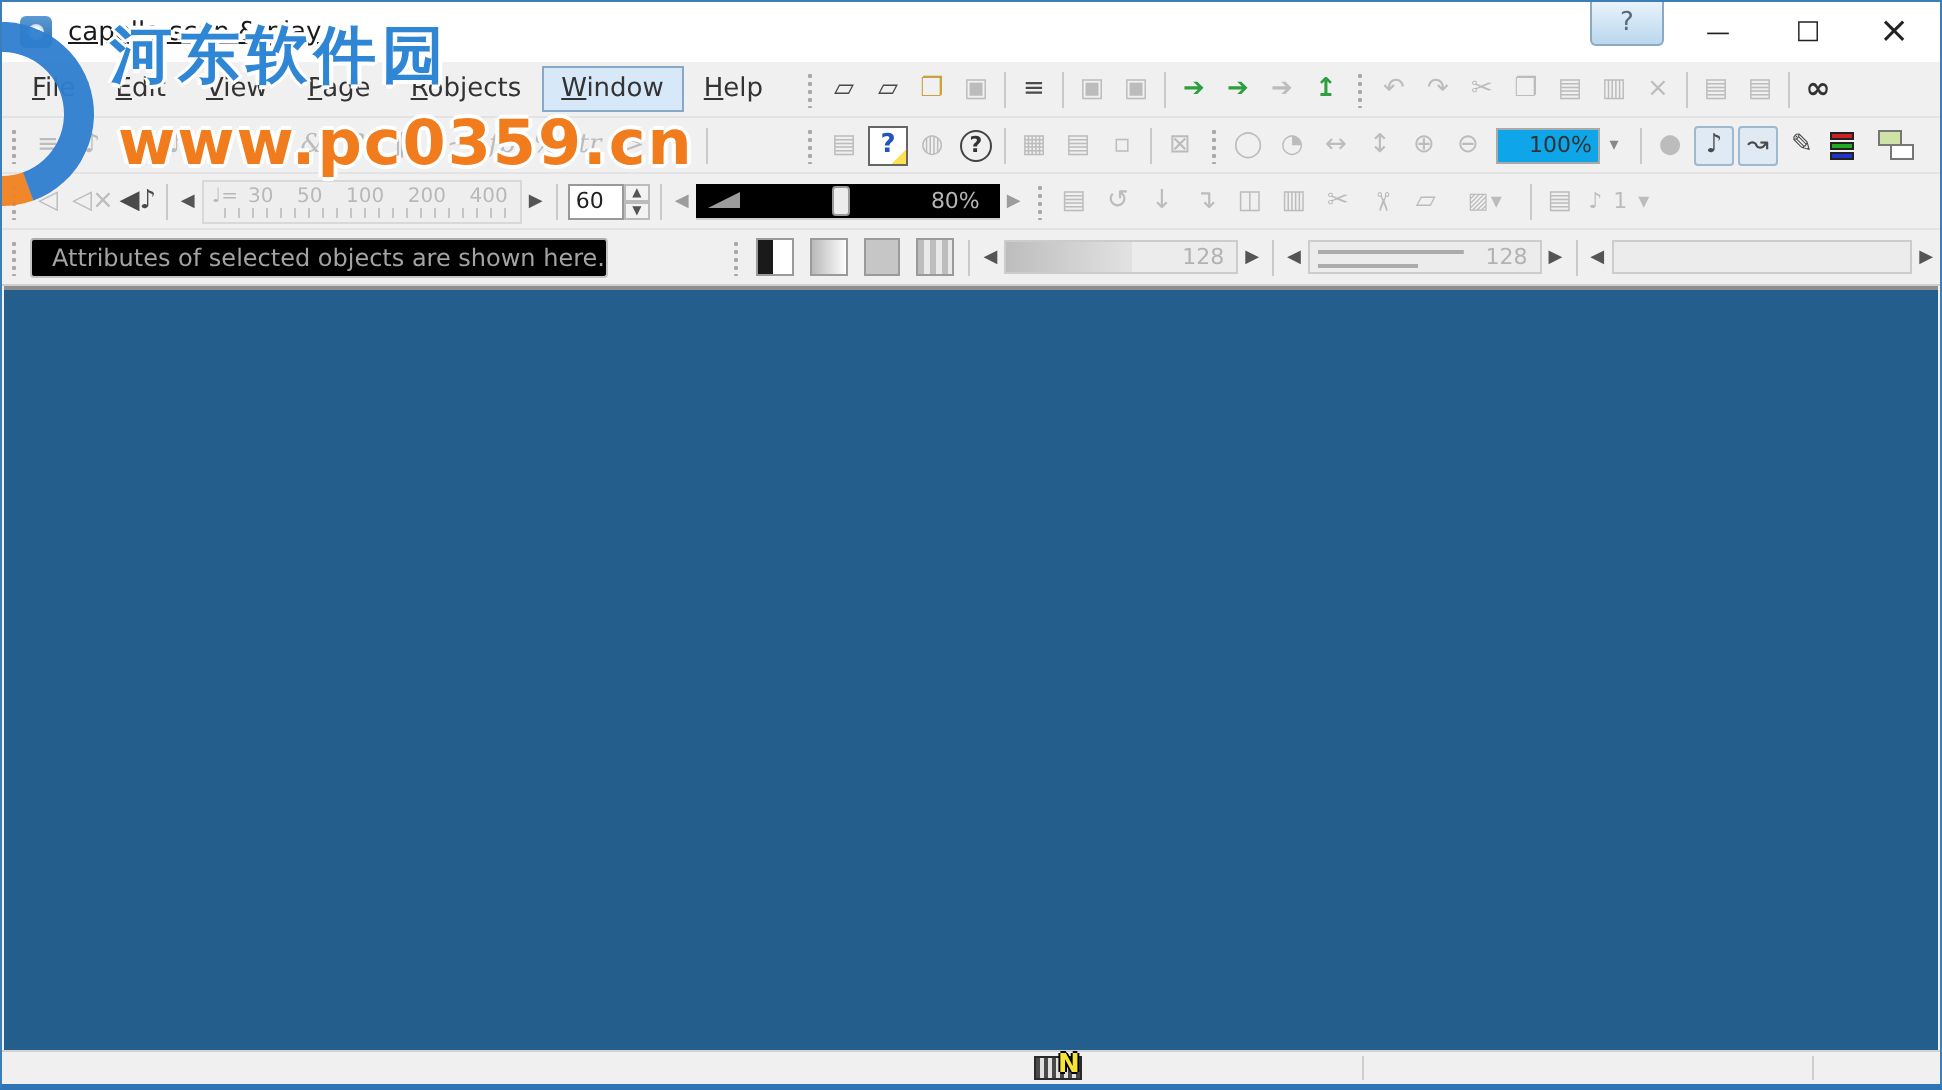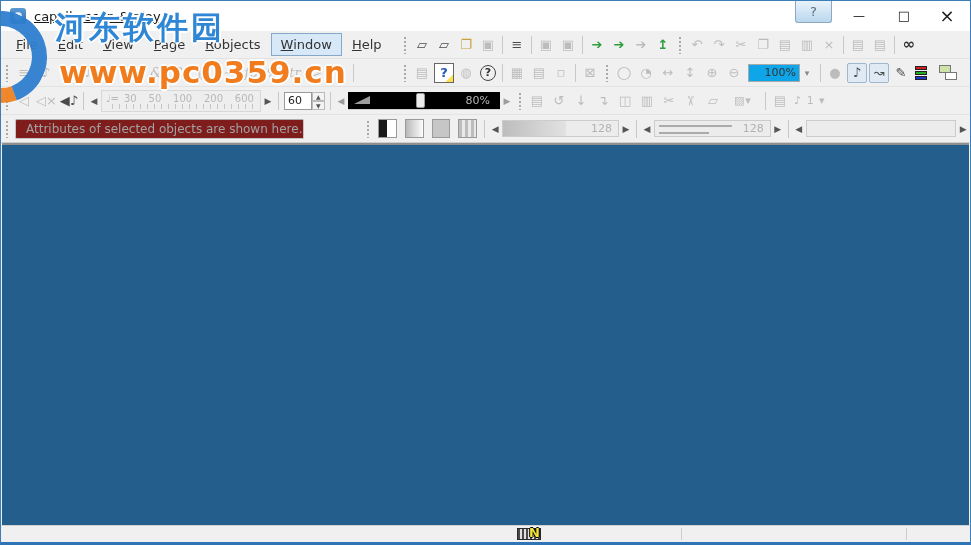--- a/index.html
+++ b/index.html
@@ -85,21 +85,21 @@
   .spin-btns{display:flex;flex-direction:column;}
   .spin-btns span{width:13px;height:9px;border:1px solid #bbb;background:#f3f3f3;font-size:6px;color:#555;
     display:flex;align-items:center;justify-content:center;}
   .vtrack{width:152px;height:18px;background:#000000;border-bottom:1px solid #cfcfcf;position:relative;
     display:flex;align-items:center;}
   .ramp{width:0;height:0;border-left:16px solid transparent;border-bottom:8px solid #9c9c9c;margin-left:6px;}
   .vthumb{position:absolute;left:68px;top:1px;width:9px;height:15px;background:#ececec;
     border:1px solid #9a9a9a;border-radius:2px;}
   .vval{position:absolute;right:10px;color:#b5b5b5;font-size:11px;}
   
-  .attrbox{width:292px;height:20px;margin-left:2px;background:#7f1d1d;border:1px solid #c4c4c4;border-top-color:#adadad;
+  .attrbox{width:292px;height:20px;margin-left:2px;background:#000000;border:1px solid #c4c4c4;border-top-color:#adadad;
     border-radius:2px;color:#a3a3a3;font-size:12px;display:flex;align-items:center;padding:0 10px;white-space:nowrap;overflow:hidden;}
   .sqbtn{width:19px;height:19px;border:1px solid #9a9a9a;margin:0 4px;}
   .sq-bw{background:linear-gradient(90deg,#1a1a1a 0 45%,#fff 45%);}
   .sq-grad{background:linear-gradient(90deg,#b9b9b9,#fdfdfd);}
   .sq-gray{background:#c6c6c6;}
   .sq-stripe{background:repeating-linear-gradient(90deg,#bdbdbd 0 3px,#e9e9e9 3px 6px);}
   .dtrack{width:118px;height:17px;border:1px solid #cccccc;background:#ececec;position:relative;
     display:flex;align-items:center;justify-content:flex-end;padding-right:6px;font-size:11px;color:#b2b2b2;}
   .dtrack .fill{position:absolute;left:0;top:0;bottom:0;width:55%;
     background:linear-gradient(90deg,#bdbdbd,#e2e2e2);}
@@ -335,21 +335,21 @@
       </div>
     <span class="arr">◀</span>
     <div class="ruler">
       <span class="lbl">♩=</span>
       <span class="ticks">
 
       <span>30</span>
           <span>50</span>
           <span>100</span>
           <span>200</span>
-          <span>600</span>
+          <span>400</span>
         </span>
     </div>
     <span class="arr">▶</span>
     <span class="tsep"></span>
     <div class="spin">
       <span class="spin-box">60</span>
       <span class="spin-btns">
         <span>▲</span>
         <span>▼</span>
       </span>

